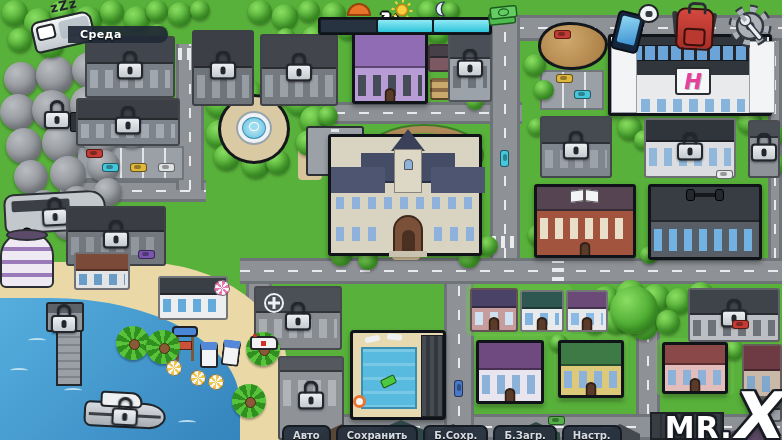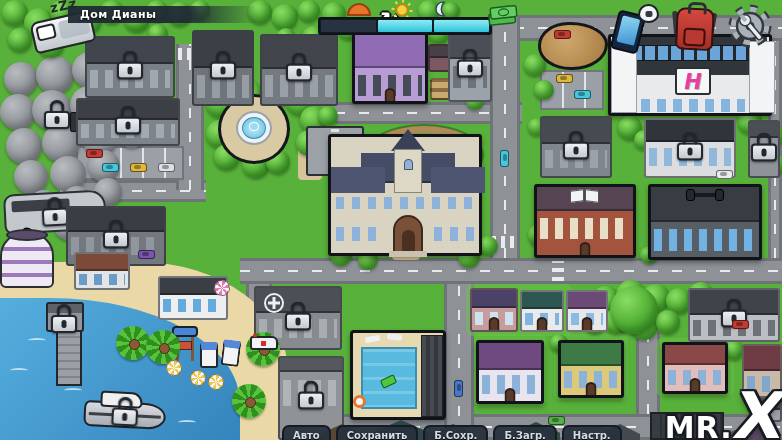--- a/index.html
+++ b/index.html
@@ -115,22 +115,22 @@
 
 <div id="stage">
 
   <div class="a hud" id="sleep-btn">
     <span class="zzz">zZz</span>
     <div class="bed">
         <b></b>
         <i></i>
       </div>
   </div>
-  <div class="a hud banner" id="loc-bar">
-    <span>Дом Дианы</span>
+  <div class="a hud banner" id="day-bar">
+    <span>Среда</span>
   </div>
 
   <div class="a hud" id="time-widget">
     <span class="ti" style="left:28px;top:2px;">
       <svg width="26" height="15" viewBox="0 0 26 15">
           <path d="M2 13 A11 11 0 0 1 24 13 Z" fill="#e8742a" stroke="#98420e" stroke-width="2"></path>
         </svg>
     </span>
     <span class="ti" style="left:72px;top:-2px;">
       <svg width="24" height="24" viewBox="0 0 24 24">

